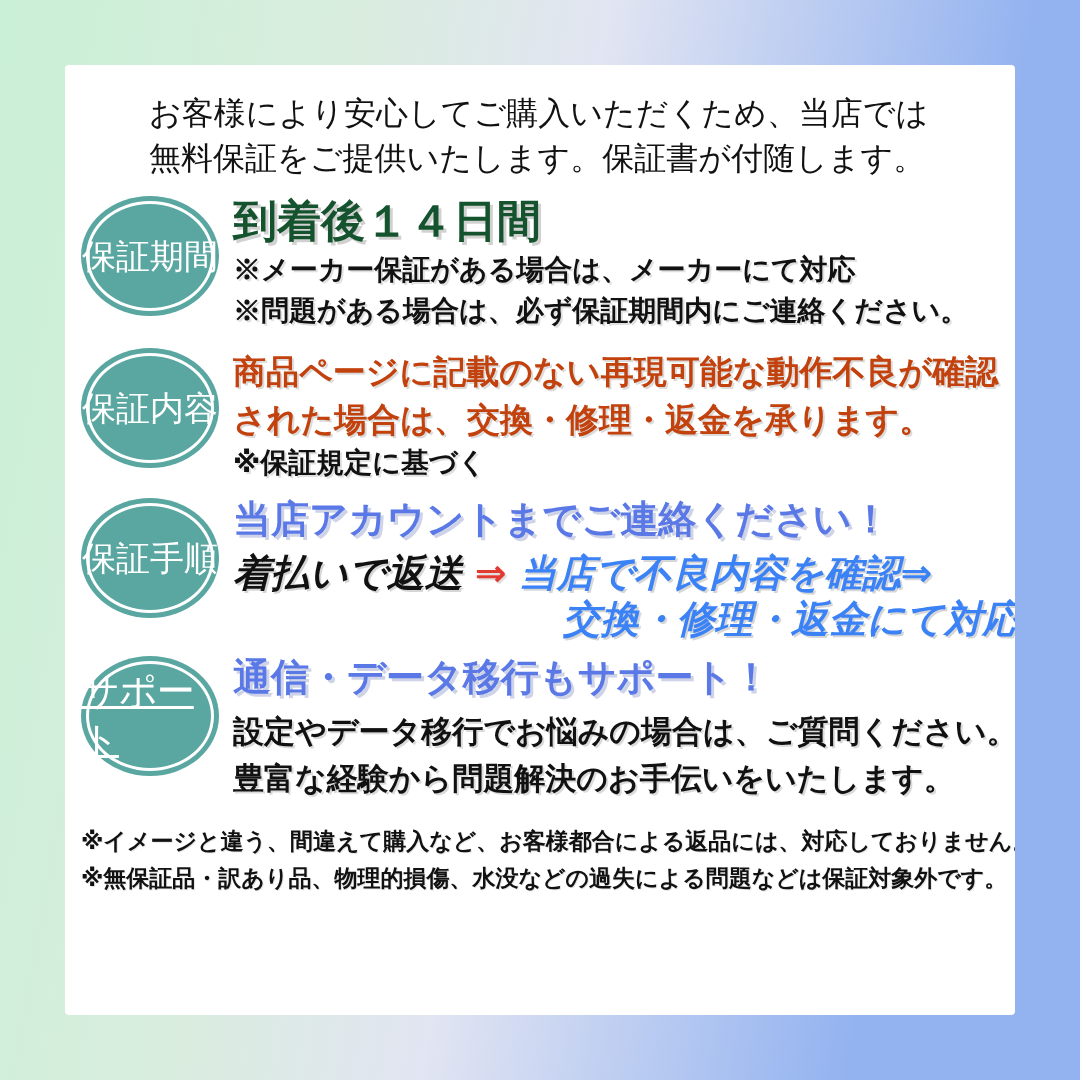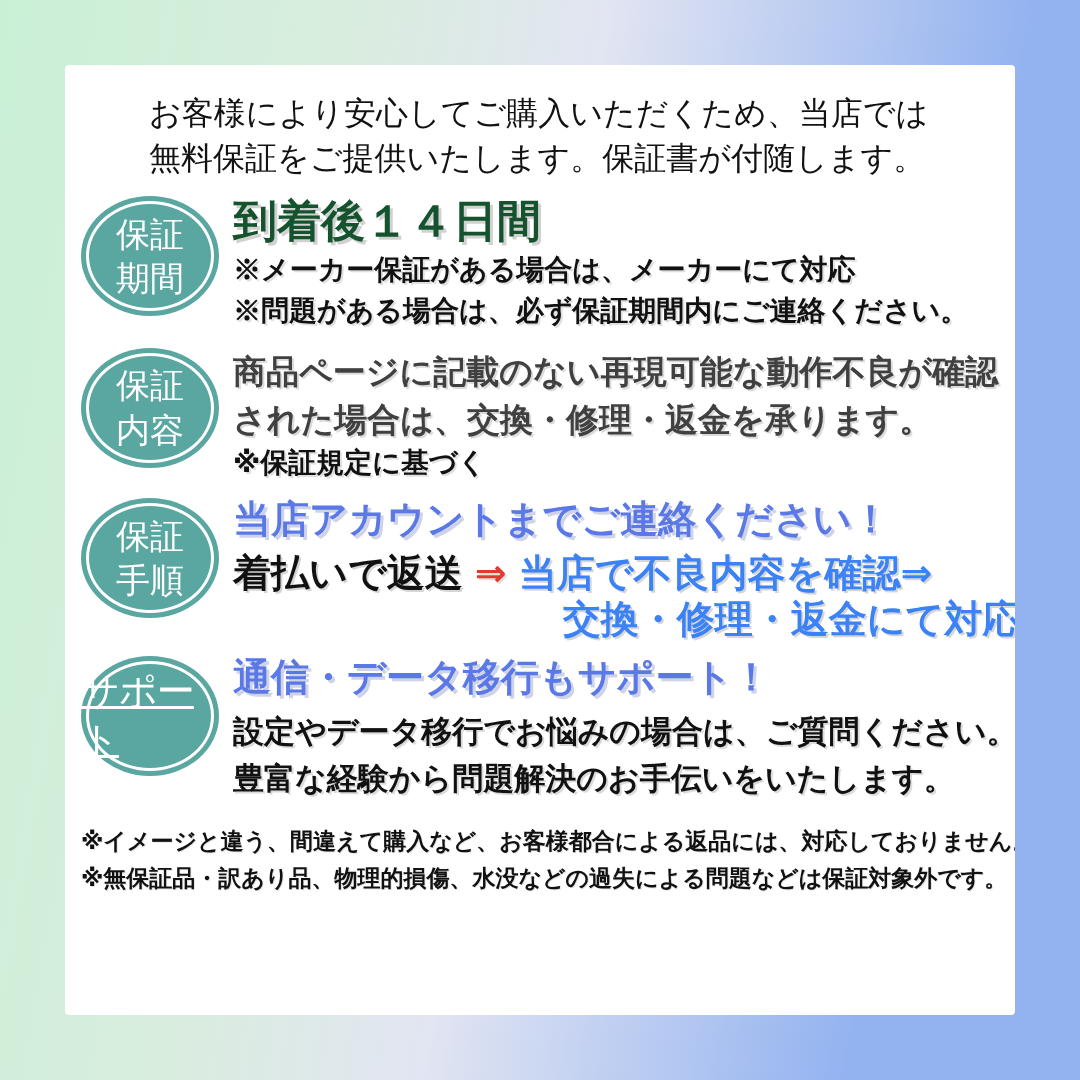--- a/index.html
+++ b/index.html
@@ -32,21 +32,21 @@
   .smiley{margin-left:auto;margin-right:6px;width:116px;height:116px;flex:0 0 auto;}
   
   .intro{margin:16px 0 0 70px;font-size:32px;line-height:1.42;color:#121212;}
   .intro div{white-space:nowrap;}
   
   .sections{margin-top:14px;}
   .section{display:flex;align-items:flex-start;margin-bottom:14px;}
   .circle{
     flex:0 0 138px;width:138px;height:120px;border-radius:50%;
     background:#5aa7a2;position:relative;margin-left:2px;
-    display:flex;flex-direction:column;align-items:center;justify-content:center;
+    display:flex;flex-direction:row;align-items:center;justify-content:center;
     color:#fff;font-size:34px;line-height:1.3;font-weight:500;
   }
   .circle::after{
     content:"";position:absolute;inset:5px;border:3px solid #fff;border-radius:50%;
     pointer-events:none;
   }
   .circle .one-line{font-size:38px;letter-spacing:-1px;text-decoration:underline;}
   .content{flex:1;margin-left:14px;min-width:0;}
   .red-heading{
     font-size:44px;font-weight:800;color:#14532d;line-height:1.15;
@@ -55,28 +55,28 @@
   .blue-heading{
     font-size:38px;font-weight:800;color:#5a78e6;line-height:1.15;
     text-shadow:3px 3px 0 rgba(60,80,160,0.25);white-space:nowrap;margin-bottom:8px;
   }
   .note{
     font-size:28px;font-weight:700;line-height:1.45;color:#111;
     text-shadow:2px 2px 0 rgba(0,0,0,0.12);white-space:nowrap;
   }
   .s1 .note-block{margin-top:6px;font-family:Liberation Mono, monospace;}
   .body-bold{
-    font-size:33px;font-weight:800;line-height:1.45;color:#404040;
+    font-size:33px;font-weight:800;line-height:1.45;color:#c2410c;
     text-shadow:2px 2px 0 rgba(0,0,0,0.14);white-space:nowrap;
   }
   .body-bold-sm{
     font-size:31px;font-weight:800;line-height:1.5;color:#111;
     text-shadow:2px 2px 0 rgba(0,0,0,0.14);white-space:nowrap;
   }
-  .step-row{display:flex;align-items:flex-start;font-size:38px;font-weight:800;line-height:1.22;}
+  .step-row{display:flex;align-items:flex-start;font-size:38px;font-weight:800;line-height:1.22;font-style:italic;}
   .step-from{color:#111;text-shadow:2px 2px 0 rgba(0,0,0,0.16);white-space:nowrap;}
   .step-arrow{color:#e23a31;margin:0 12px;white-space:nowrap;text-shadow:2px 2px 0 rgba(0,0,0,0.12);}
   .step-to{color:#3b82f6;text-shadow:2px 2px 0 rgba(0,0,0,0.16);}
   .step-to .line2{margin-left:44px;white-space:nowrap;}
   .step-to .line1{white-space:nowrap;}
   
   .footer{margin-top:22px;margin-left:2px;}
   .footer-note{
     font-size:23px;font-weight:700;line-height:1.62;color:#111;
     text-shadow:1px 1px 0 rgba(0,0,0,0.1);white-space:nowrap;

